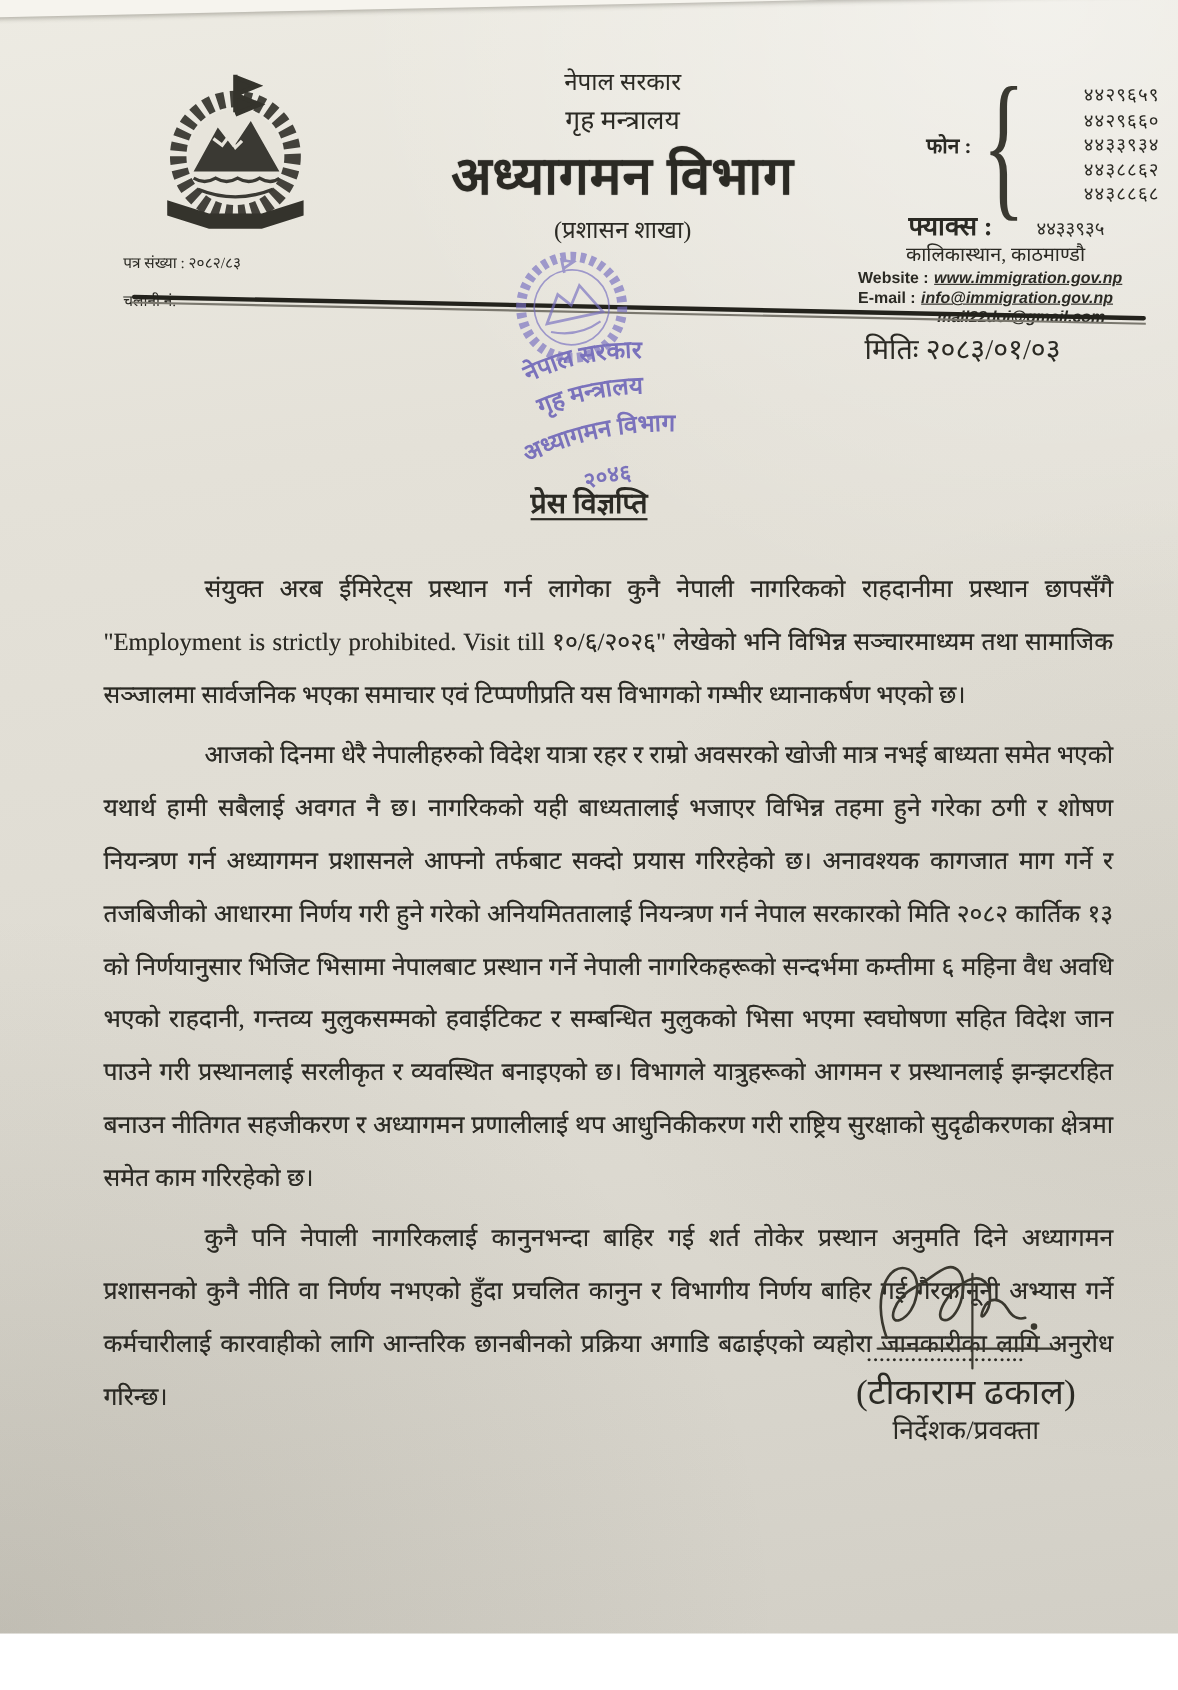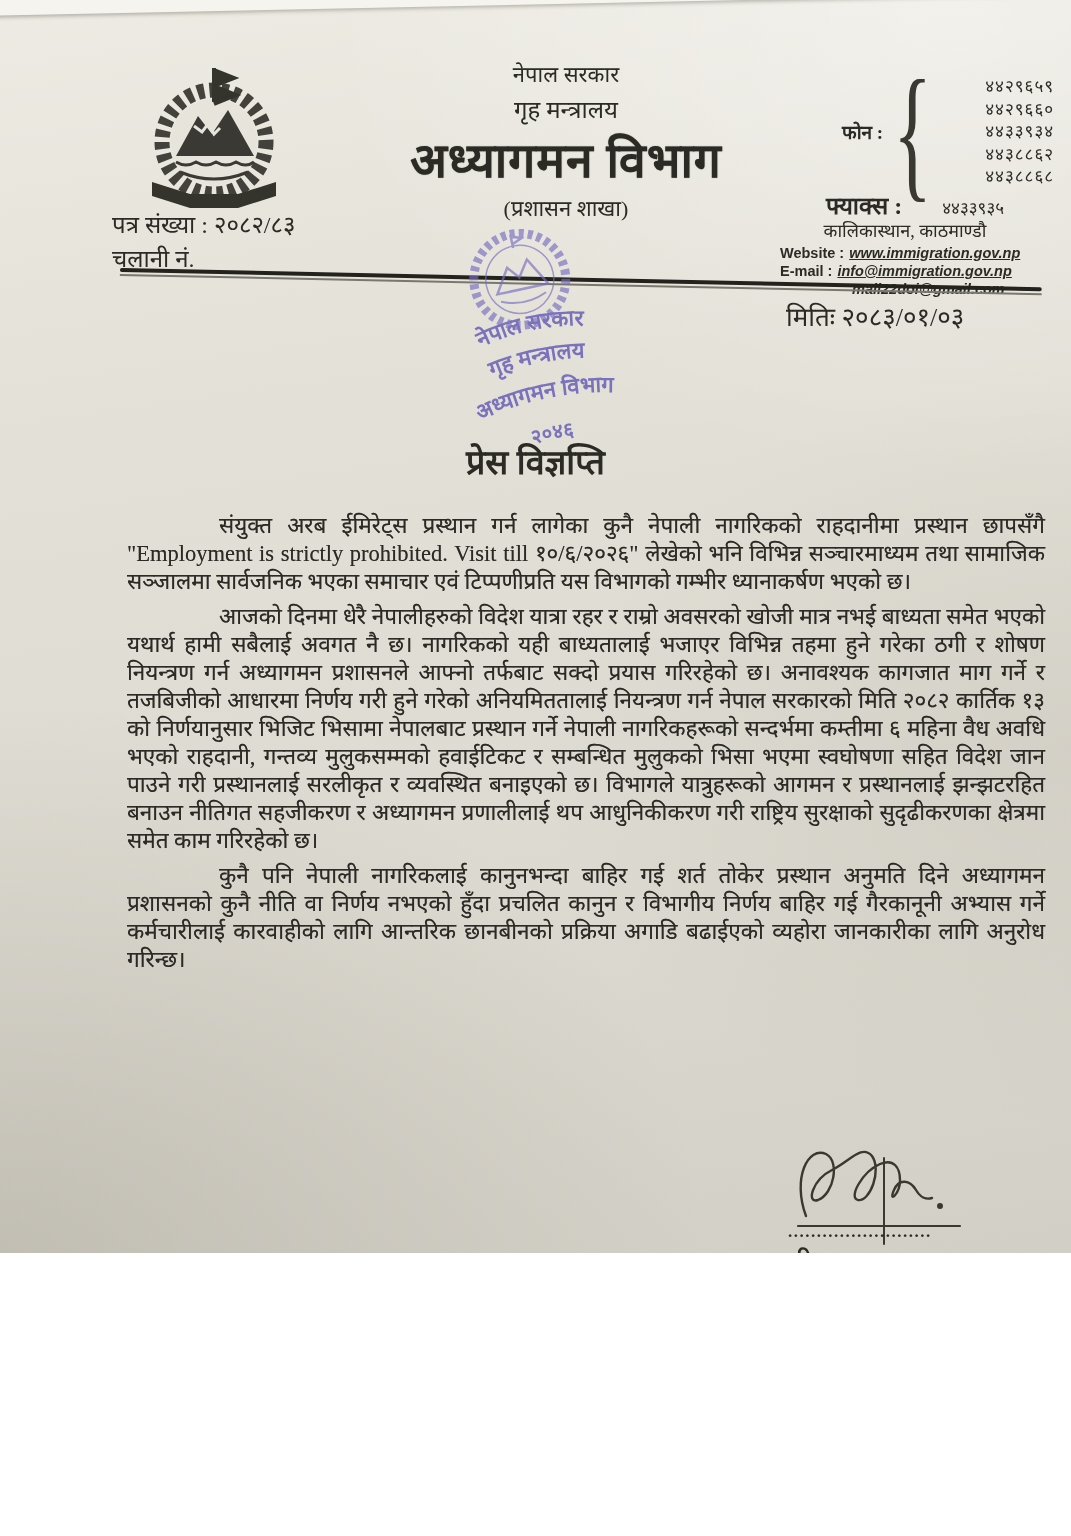--- a/index.html
+++ b/index.html
@@ -1,20 +1,20 @@
 <!DOCTYPE html>
 <html><head>
 <meta charset="utf-8">
 <style>
   * { margin:0; padding:0; box-sizing:border-box; }
   html,body { width:1071px; height:1536px; }
   body { font-family:"Liberation Serif","DejaVu Sans",serif; }
 
   .paper {
-    position:relative; width:1071px; height:1253px; overflow:hidden;
+    position:relative; width:1071px; height:1485px; overflow:hidden;
     color:#2b2a24;
     background:
       radial-gradient(140% 90% at 88% 0%, rgba(255,255,255,.40), rgba(255,255,255,0) 42%),
       radial-gradient(120% 80% at 0% 100%, rgba(110,106,92,.20), rgba(110,106,92,0) 55%),
       radial-gradient(100% 60% at 100% 60%, rgba(120,116,102,.10), rgba(120,116,102,0) 50%),
       linear-gradient(172deg,#edebe3 0%, #e4e1d8 28%, #dcd9d0 70%, #d2cfc6 100%);
   }
   .top-edge {
     position:absolute; top:-14px; left:-20px; width:1140px; height:30px;
     background:#f6f4ee; transform:rotate(-1.2deg); transform-origin:left center;
@@ -40,40 +40,40 @@
 
   .addr-block { position:absolute; left:780px; top:222px; width:250px;
                 font-family:"Liberation Sans",sans-serif; font-size:14.5px; line-height:18px; }
   .addr-city  { font-family:"Liberation Serif",serif; font-size:18px; text-align:center; margin-bottom:4px; }
   .addr-row   { display:flex; }
   .addr-row .lbl { font-weight:bold; white-space:nowrap; margin-right:5px; }
   .addr-row .val { font-weight:bold; font-style:italic; text-decoration:underline; }
   .addr-row.email2 { padding-left:72px; }
   .addr-row.email2 .val { text-decoration:none; }
 
-  .ref-block { position:absolute; left:112px; top:208px; font-size:24px; line-height:34px; }
+  .ref-block { position:absolute; left:112px; top:224px; font-size:14px; line-height:34px; }
 
   .rule { position:absolute; left:120px; top:268px; width:922px;
           transform:rotate(1.2deg); transform-origin:left top; }
   .rule .l1 { height:4px; background:#23221c; border-radius:2px; }
   .rule .l2 { height:2px; background:#7a776e; margin-top:2px; }
 
   
   .stamp { position:absolute; left:408px; top:222px; transform:rotate(-12deg); opacity:.88; }
 
   
   .date-block { position:absolute; left:786px; top:296px; font-size:26px; line-height:44px; white-space:nowrap; }
 
   
   .title-wrap { position:absolute; left:0; right:0; top:438px; text-align:center; }
-  .title-wrap span { font-size:34px; font-weight:bold; text-underline-offset:5px; }
+  .title-wrap span { font-size:26px; font-weight:bold; text-decoration:underline; text-underline-offset:5px; }
 
   
   .body-text { position:absolute; left:94px; top:512px; width:918px;
-               font-size:22.5px; line-height:28px; text-align:justify;margin-left:33px; }
+               font-size:22.5px; line-height:48px; text-align:justify; }
   .body-text p { text-indent:92px; margin-bottom:7px;
                  text-shadow:0 0 .4px rgba(43,42,36,.55); }
 
   
   .sig-art    { position:absolute; left:788px; top:1128px; }
   .sig-dots   { position:absolute; left:788px; top:1222px; width:210px; font-size:17px;
                 letter-spacing:1.5px; font-weight:bold; }
   .sig-name   { position:absolute; left:758px; top:1242px; width:240px; text-align:center; font-size:32px; }
   .sig-title  { position:absolute; left:758px; top:1282px; width:240px; text-align:center; font-size:24px; }
 

